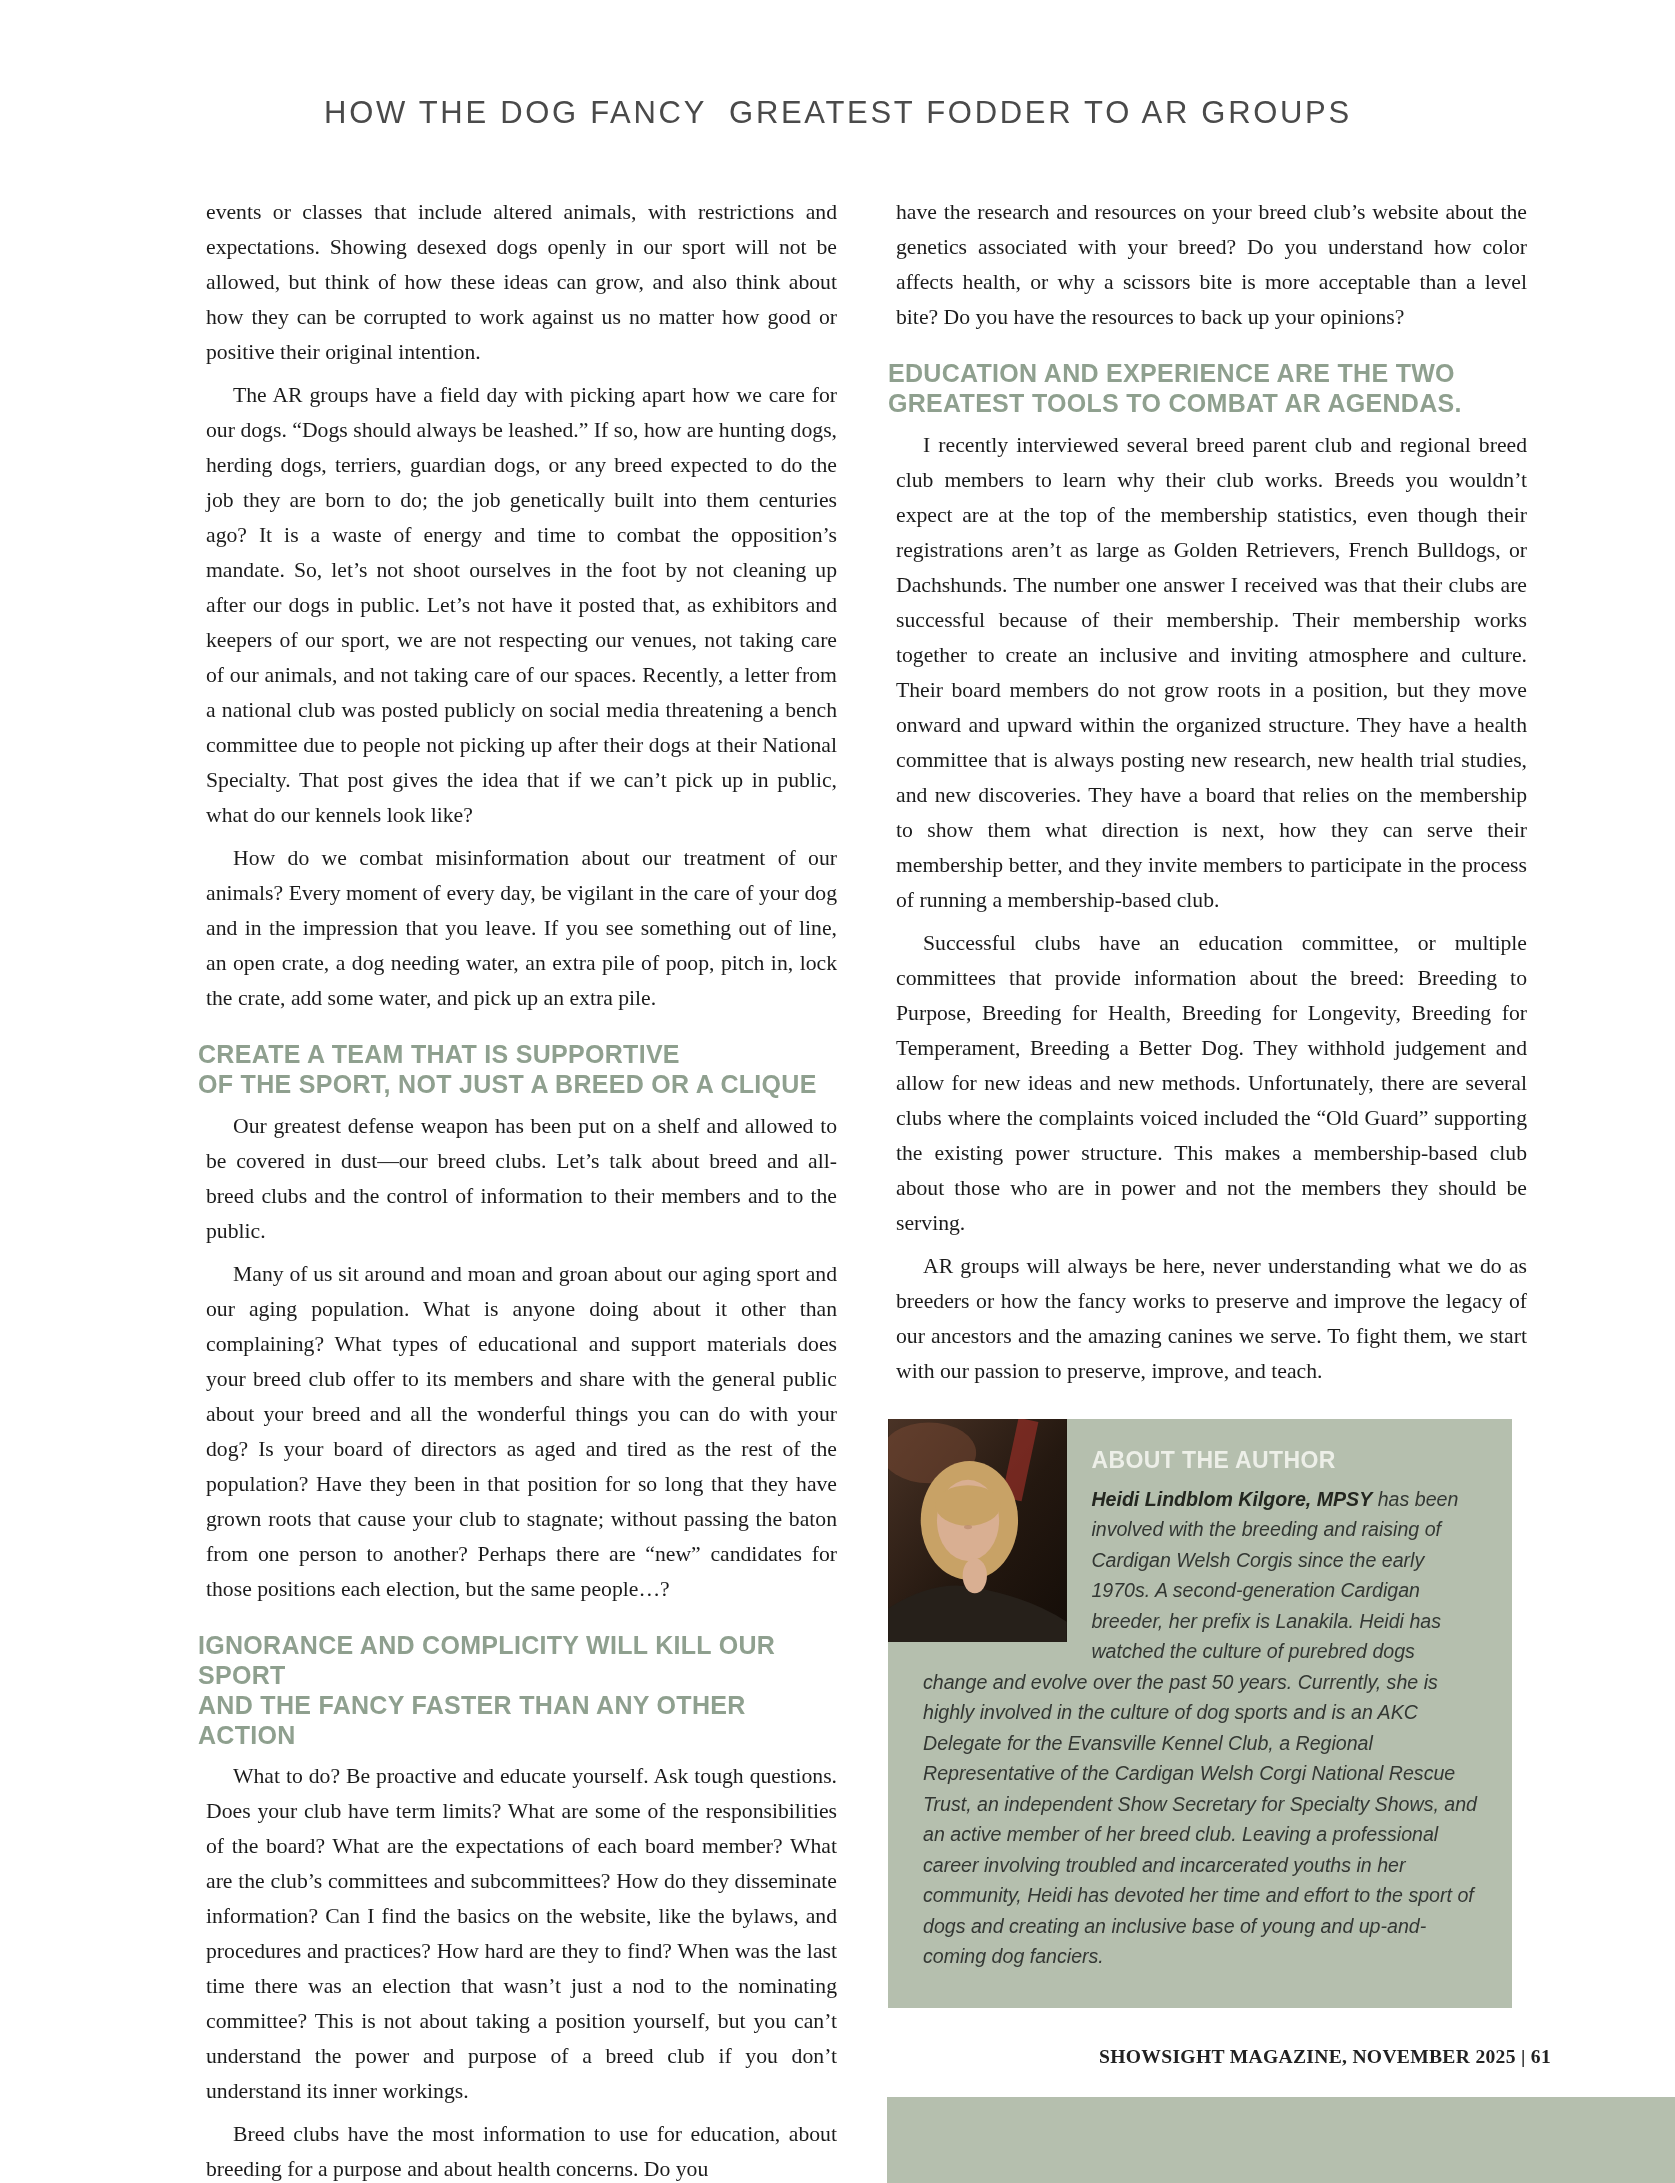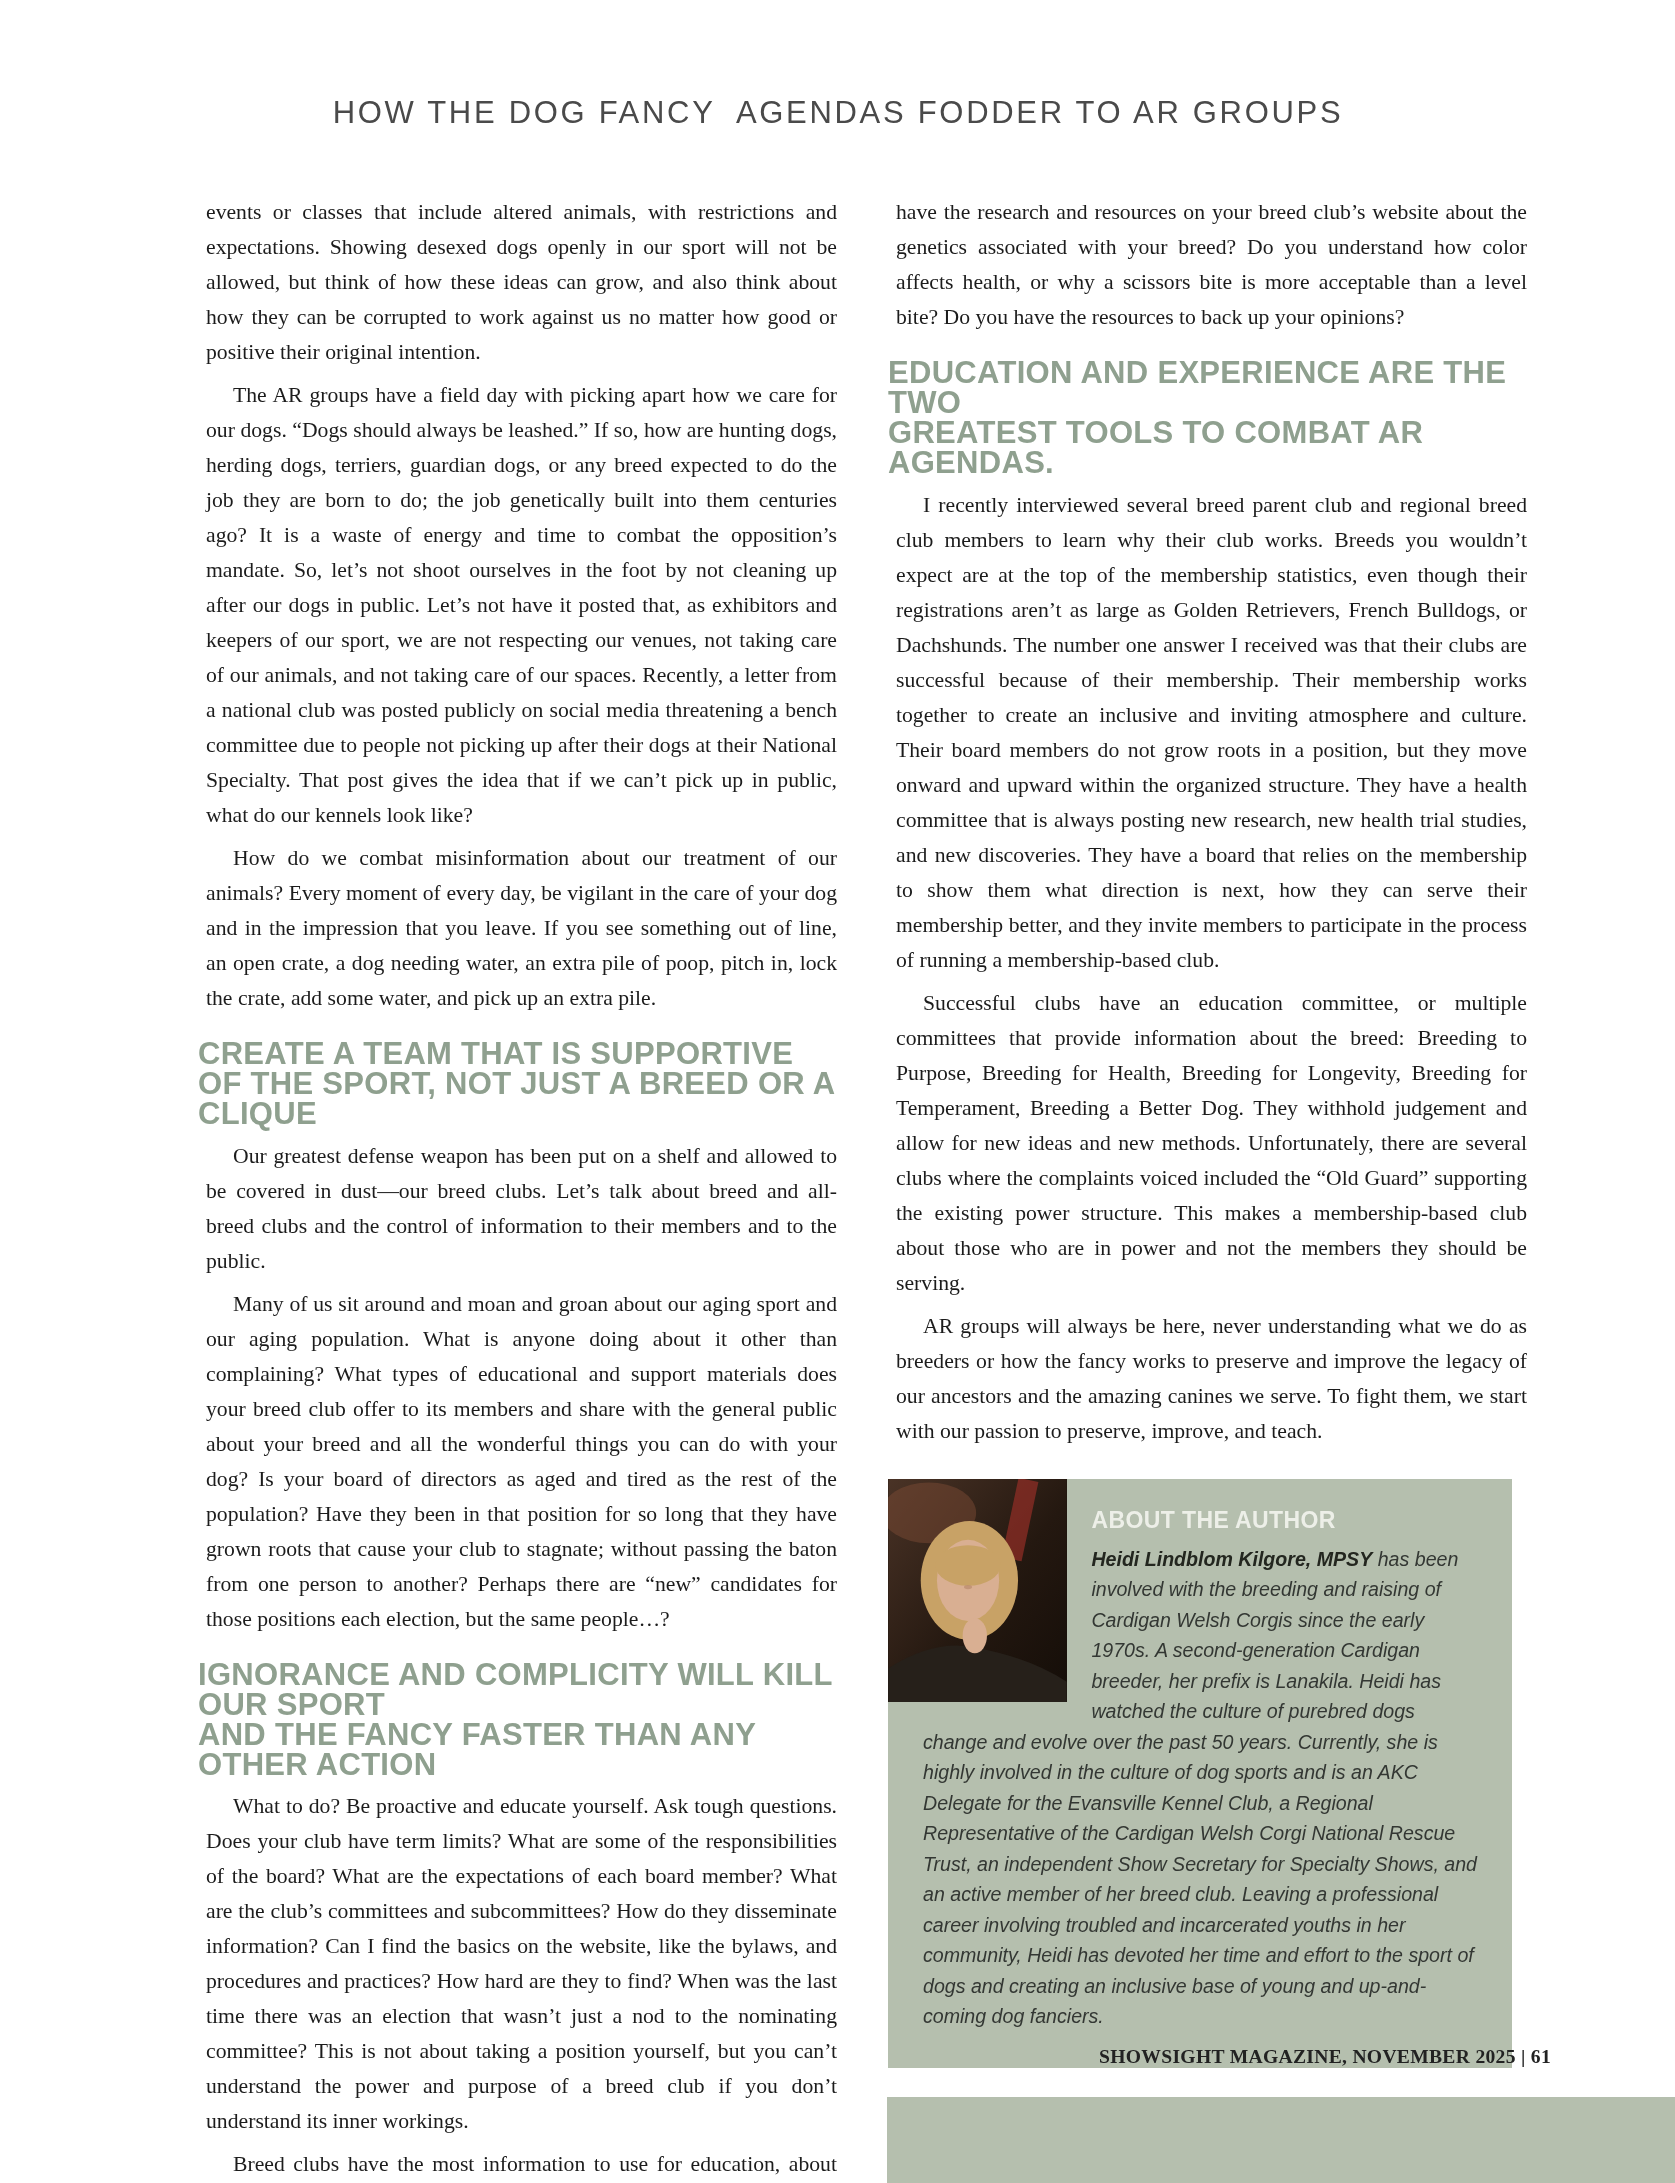--- a/index.html
+++ b/index.html
@@ -21,21 +21,21 @@
   .column{
     position:absolute;top:187px;width:647px;
     font-size:21.7px;line-height:35px;text-align:justify;
   }
   .column-left{left:198px;}
   .column-right{left:888px;}
   .column p{margin:8px;}
   p.indent{text-indent:27px;}
   h2.section-heading{
     font-family:"Liberation Sans", sans-serif;font-weight:700;
-    font-size:31px;line-height:30px;color:var(--accent);
+    font-size:25px;line-height:30px;color:var(--accent);
     letter-spacing:0.3px;white-space:pre-line;margin:23px 0 9.5px 0;text-align:left;
   }
   .author-box{
     background:var(--box-bg);
     width:624px;               
     margin-top:30px;
     padding:23px 27px 28.4px 27px;
     font-family:"Liberation Sans", sans-serif;
     font-style:italic;font-size:19.6px;line-height:30.5px;color:#333733;
     text-align:left;
@@ -60,21 +60,21 @@
   .corner-block{
     position:absolute;right:0;bottom:0;width:789px;height:86px;
     background:var(--box-bg);
   }
 </style>
 </head>
 <body>
 
 <div>
 
-  <h1 class="page-title">HOW THE DOG FANCY  AGENDAS FODDER TO AR GROUPS</h1>
+  <h1 class="page-title">HOW THE DOG FANCY  GREATEST FODDER TO AR GROUPS</h1>
 
   <div class="column column-left">
     <p class="noindent">events or classes that include altered animals, with restrictions and expectations. Showing desexed dogs openly in our sport will not be allowed, but think of how these ideas can grow, and also think about how they can be corrupted to work against us no matter how good or positive their original intention.</p>
     <p class="indent">The AR groups have a field day with picking apart how we care for our dogs. “Dogs should always be leashed.” If so, how are hunting dogs, herding dogs, terriers, guardian dogs, or any breed expected to do the job they are born to do; the job genetically built into them centuries ago? It is a waste of energy and time to combat the opposition’s mandate. So, let’s not shoot ourselves in the foot by not cleaning up after our dogs in public. Let’s not have it posted that, as exhibitors and keepers of our sport, we are not respecting our venues, not taking care of our animals, and not taking care of our spaces. Recently, a letter from a national club was posted publicly on social media threatening a bench committee due to people not picking up after their dogs at their National Specialty. That post gives the idea that if we can’t pick up in public, what do our kennels look like?</p>
     <p class="indent">How do we combat misinformation about our treatment of our animals? Every moment of every day, be vigilant in the care of your dog and in the impression that you leave. If you see something out of line, an open crate, a dog needing water, an extra pile of poop, pitch in, lock the crate, add some water, and pick up an extra pile.</p>
     <h2 class="section-heading">CREATE A TEAM THAT IS SUPPORTIVE
 OF THE SPORT, NOT JUST A BREED OR A CLIQUE</h2>
     <p class="indent">Our greatest defense weapon has been put on a shelf and allowed to be covered in dust—our breed clubs. Let’s talk about breed and all-breed clubs and the control of information to their members and to the public.</p>
     <p class="indent">Many of us sit around and moan and groan about our aging sport and our aging population. What is anyone doing about it other than complaining? What types of educational and support materials does your breed club offer to its members and share with the general public about your breed and all the wonderful things you can do with your dog? Is your board of directors as aged and tired as the rest of the population? Have they been in that position for so long that they have grown roots that cause your club to stagnate; without passing the baton from one person to another? Perhaps there are “new” candidates for those positions each election, but the same people…?</p>
     <h2 class="section-heading">IGNORANCE AND COMPLICITY WILL KILL OUR SPORT

